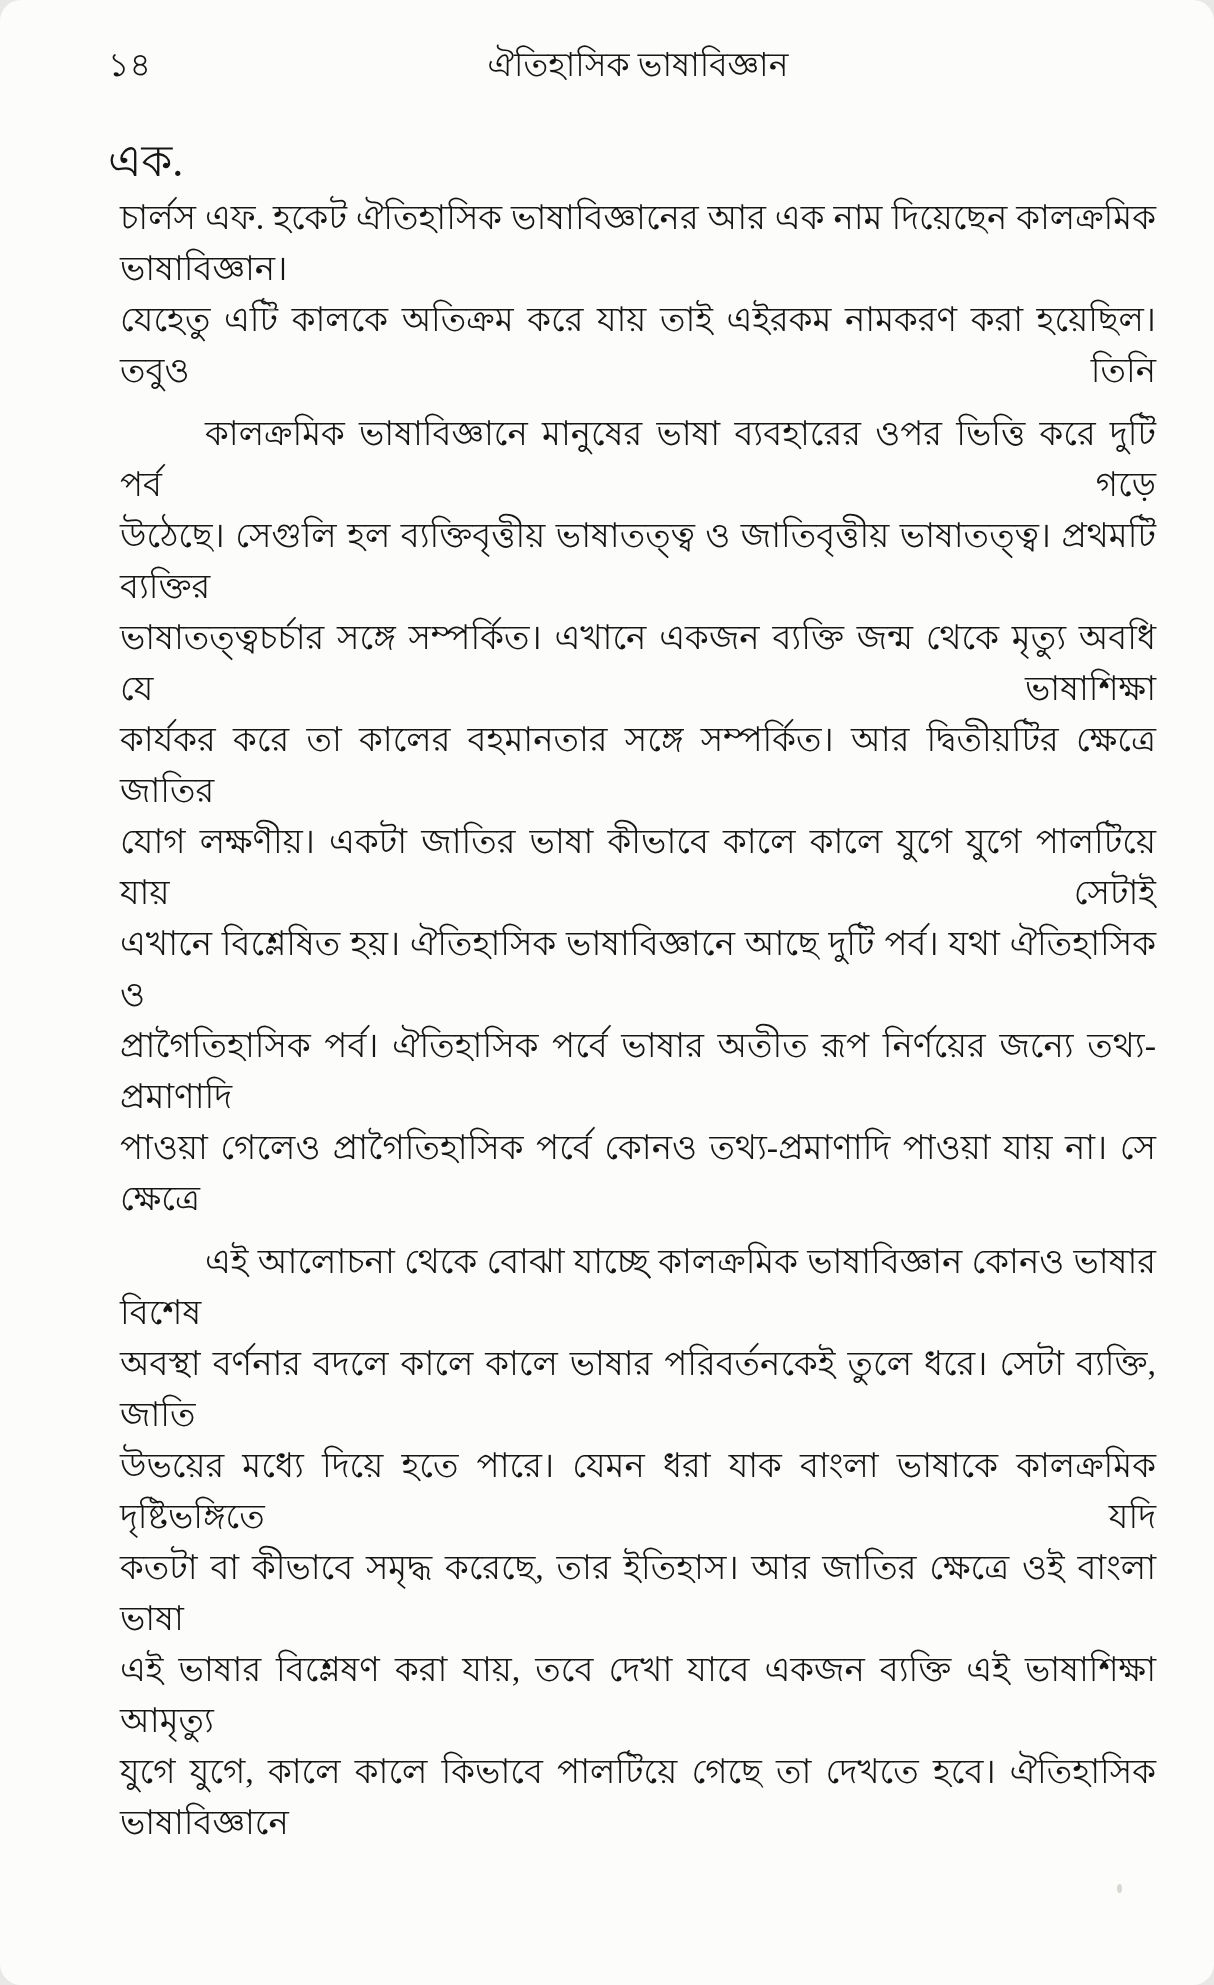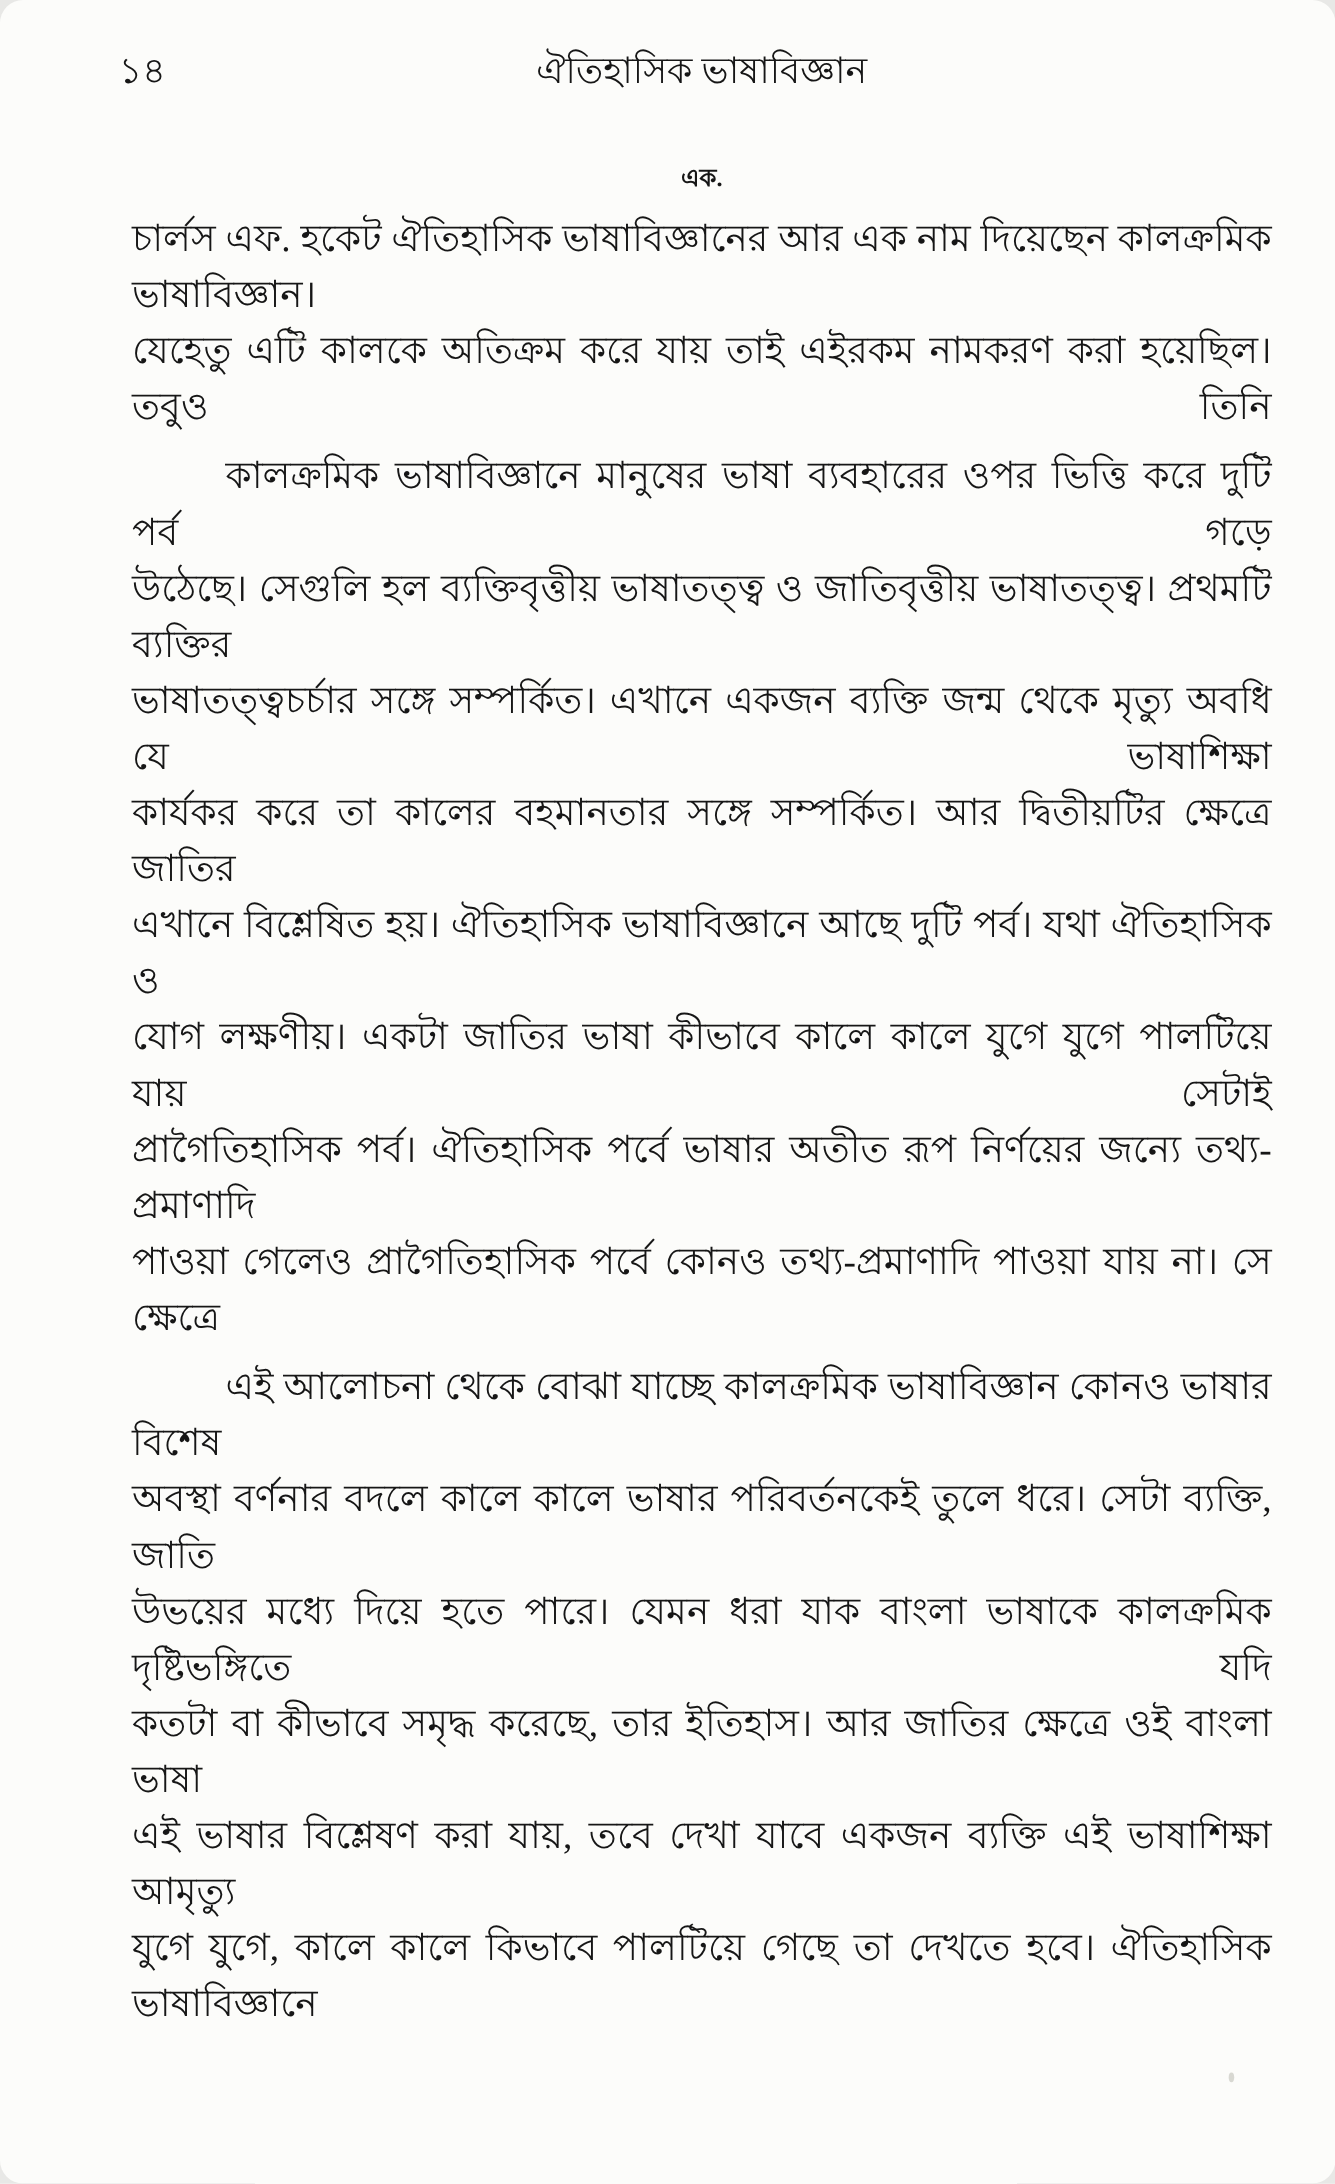--- a/index.html
+++ b/index.html
@@ -39,24 +39,24 @@
     top: 44px;
   }
   
   .item { margin-top: 46px; }
   .item .l1 { padding-left: 39px; }
   .item .l2 { padding-left: 79px; }
   .marker { padding-right: 12px; }
   
   .sechead {
     margin: 0;
-    font-size: 22px;
-    font-weight: bold;
+    font-size: 44px;
+    font-weight: normal;
     line-height: 51px;
-    text-align: center;
+    text-align: left;
   }
   .sec1 { margin-top: 50px; }
   
   .para { margin: 12px; }
   .p1 { margin-top: 5px; }
   .p2 { margin-top: 9px; }
   .line { text-align: justify; }
   .jl { text-align-last: justify; }   
   .short { text-align-last: left; }   
   .indent { text-indent: 85px; }      
@@ -87,22 +87,22 @@
     <div class="para p1">
       <div class="line jl">চার্লস এফ. হকেট ঐতিহাসিক ভাষাবিজ্ঞানের আর এক নাম দিয়েছেন কালক্রমিক ভাষাবিজ্ঞান।</div>
       <div class="line jl">যেহেতু এটি কালকে অতিক্রম করে যায় তাই এইরকম নামকরণ করা হয়েছিল। তবুও তিনি</div>
     </div>
 
     <div class="para p2">
       <div class="line jl indent">কালক্রমিক ভাষাবিজ্ঞানে মানুষের ভাষা ব্যবহারের ওপর ভিত্তি করে দুটি পর্ব গড়ে</div>
       <div class="line jl">উঠেছে। সেগুলি হল ব্যক্তিবৃত্তীয় ভাষাতত্ত্ব ও জাতিবৃত্তীয় ভাষাতত্ত্ব। প্রথমটি ব্যক্তির</div>
       <div class="line jl">ভাষাতত্ত্বচর্চার সঙ্গে সম্পর্কিত। এখানে একজন ব্যক্তি জন্ম থেকে মৃত্যু অবধি যে ভাষাশিক্ষা</div>
       <div class="line jl">কার্যকর করে তা কালের বহমানতার সঙ্গে সম্পর্কিত। আর দ্বিতীয়টির ক্ষেত্রে জাতির</div>
+      <div class="line jl">যোগ লক্ষণীয়। একটা জাতির ভাষা কীভাবে কালে কালে যুগে যুগে পালটিয়ে যায় সেটাই</div>
       <div class="line jl">এখানে বিশ্লেষিত হয়। ঐতিহাসিক ভাষাবিজ্ঞানে আছে দুটি পর্ব। যথা ঐতিহাসিক ও</div>
-      <div class="line jl">যোগ লক্ষণীয়। একটা জাতির ভাষা কীভাবে কালে কালে যুগে যুগে পালটিয়ে যায় সেটাই</div>
       <div class="line jl">প্রাগৈতিহাসিক পর্ব। ঐতিহাসিক পর্বে ভাষার অতীত রূপ নির্ণয়ের জন্যে তথ্য-প্রমাণাদি</div>
       <div class="line jl">পাওয়া গেলেও প্রাগৈতিহাসিক পর্বে কোনও তথ্য-প্রমাণাদি পাওয়া যায় না। সে ক্ষেত্রে</div>
     </div>
 
     <div class="para p3">
       <div class="line jl indent">এই আলোচনা থেকে বোঝা যাচ্ছে কালক্রমিক ভাষাবিজ্ঞান কোনও ভাষার বিশেষ</div>
       <div class="line jl">অবস্থা বর্ণনার বদলে কালে কালে ভাষার পরিবর্তনকেই তুলে ধরে। সেটা ব্যক্তি, জাতি</div>
       <div class="line jl">উভয়ের মধ্যে দিয়ে হতে পারে। যেমন ধরা যাক বাংলা ভাষাকে কালক্রমিক দৃষ্টিভঙ্গিতে যদি</div>
       <div class="line jl">কতটা বা কীভাবে সমৃদ্ধ করেছে, তার ইতিহাস। আর জাতির ক্ষেত্রে ওই বাংলা ভাষা</div>
       <div class="line jl">এই ভাষার বিশ্লেষণ করা যায়, তবে দেখা যাবে একজন ব্যক্তি এই ভাষাশিক্ষা আমৃত্যু</div>

